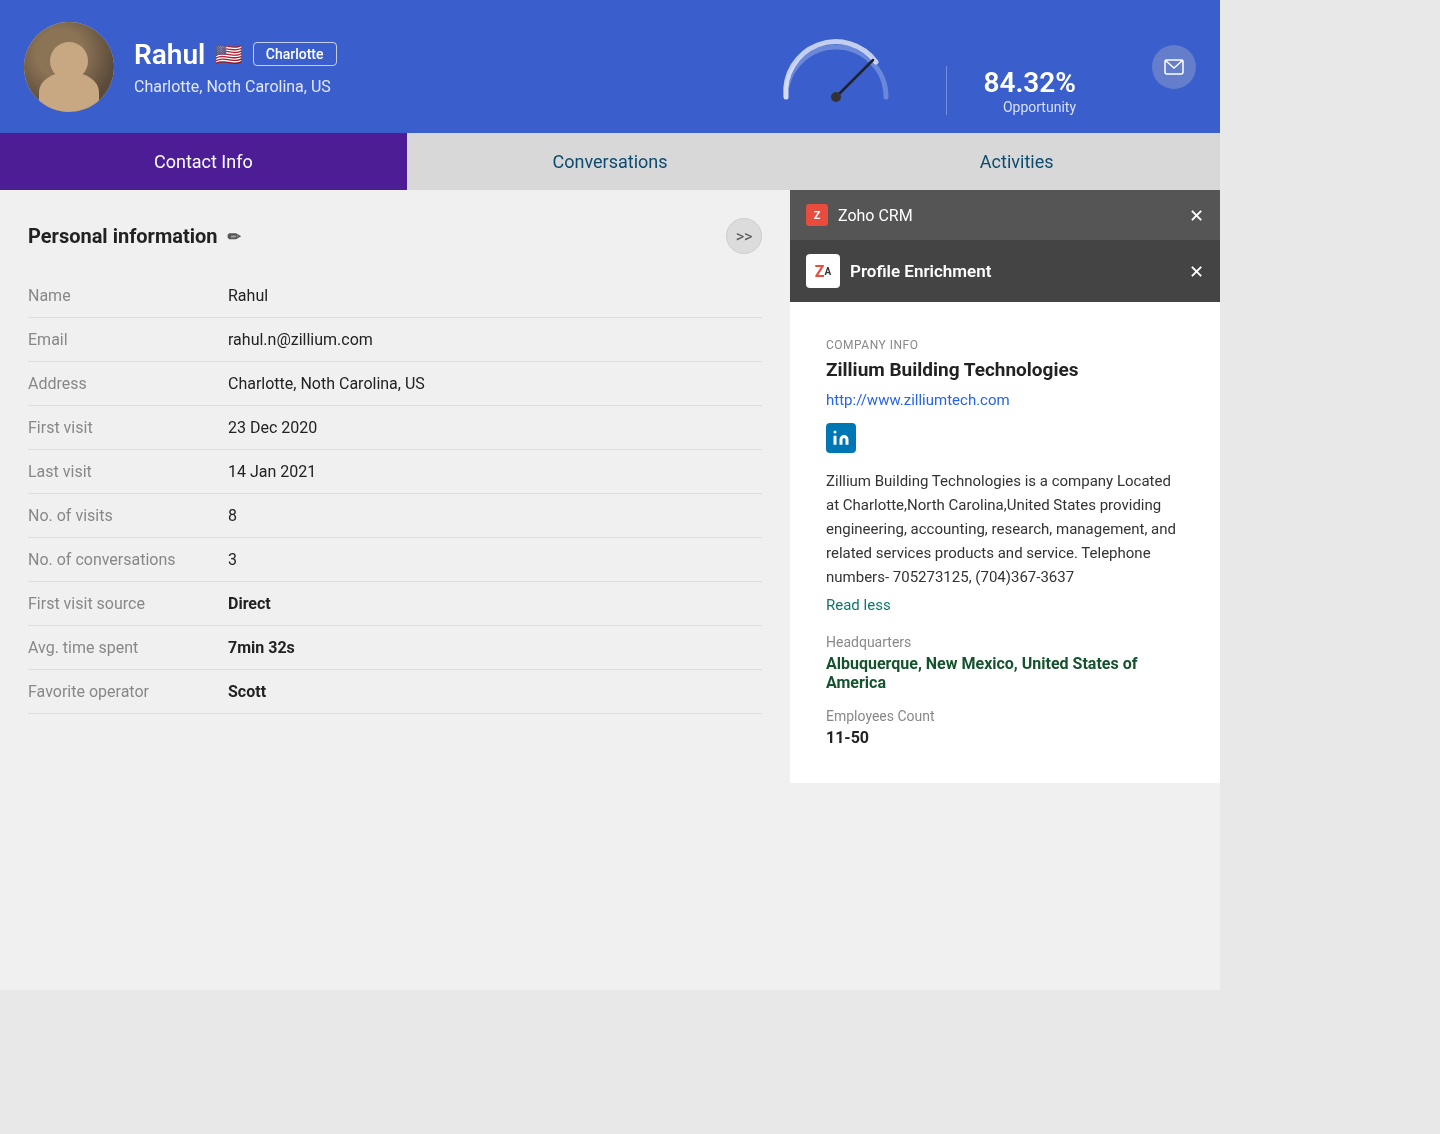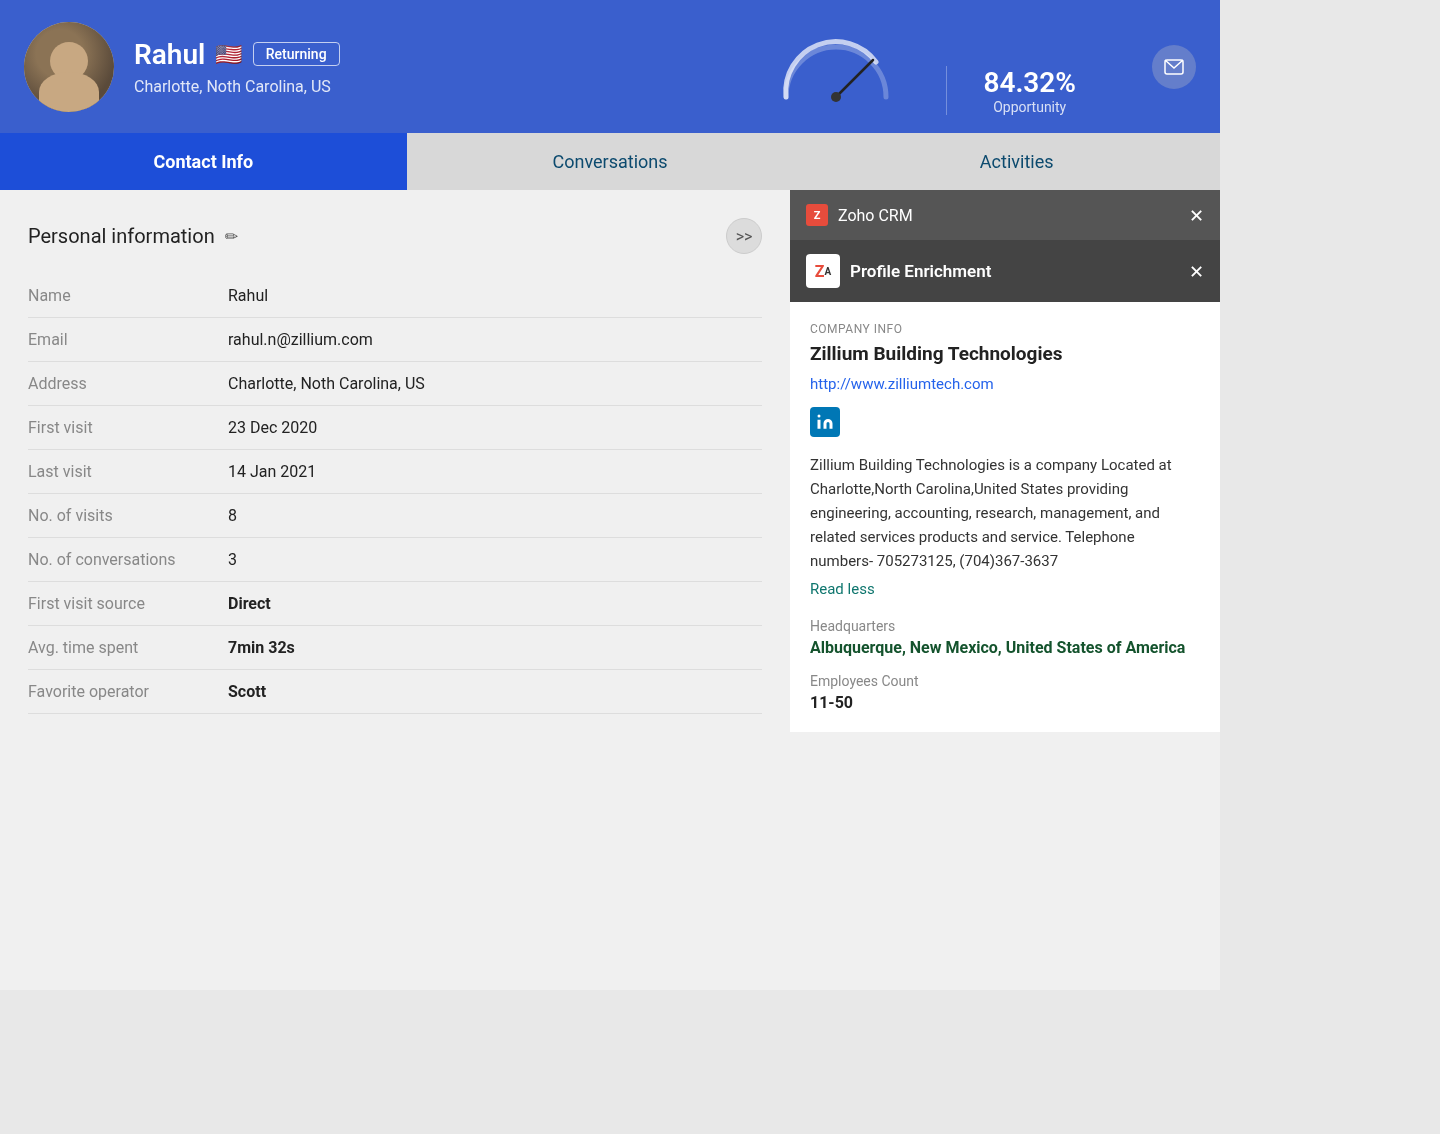--- a/index.html
+++ b/index.html
@@ -83,21 +83,21 @@
       width: 120px;
       height: 70px;
     }
     .header-stats {
       display: flex;
       align-items: center;
       gap: 0;
     }
     .stat-block {
       padding: 0 36px;
-      text-align: center;
+      text-align: right;
       border-left: 1px solid rgba(255,255,255,0.3);
       margin-top: 48px;
     }
     .stat-block:first-child {
       border-left: 1px solid rgba(255,255,255,0.3);
     }
     .stat-value {
       font-size: 28px;
       font-weight: 600;
       color: white;
@@ -124,23 +124,23 @@
     }
     .tab {
       flex: 1;
       padding: 18px 0;
       text-align: center;
       font-size: 18px;
       cursor: pointer;
       color: #0c4a6e;
     }
     .tab.active {
-      background: #1d4ed8;
-      color: white;
-      font-weight: 700;
+      background: #4c1d95;
+      color: white;
+      font-weight: 400;
     }
 
     
     .main {
       display: flex;
       position: relative;
       background: #f0f0f0;
       min-height: 800px;
     }
 
@@ -152,21 +152,21 @@
     }
 
     .section-header {
       display: flex;
       align-items: center;
       justify-content: space-between;
       margin-bottom: 20px;
     }
     .section-title {
       font-size: 20px;
-      font-weight: 400;
+      font-weight: 700;
       color: #222;
       display: flex;
       align-items: center;
       gap: 10px;
     }
     .edit-icon {
       font-size: 16px;
       color: #555;
       cursor: pointer;
     }
@@ -268,21 +268,21 @@
       color: #333;
     }
     .enrichment-title {
       font-size: 17px;
       color: white;
       font-weight: 600;
     }
 
     .enrichment-body {
       background: white;
-      padding: 20px;
+      padding: 36px;
       overflow-y: auto;
     }
 
     .company-label {
       font-size: 12px;
       color: #888;
       text-transform: uppercase;
       letter-spacing: 0.5px;
       margin-bottom: 6px;
     }
@@ -346,21 +346,21 @@
 <body>
 
 <div class="header">
   <div class="avatar">
     <div class="avatar-img"></div>
   </div>
   <div class="header-info">
     <div class="header-name-row">
       <span class="header-name">Rahul</span>
       <span class="flag-emoji">🇺🇸</span>
-      <span class="returning-badge">Returning</span>
+      <span class="returning-badge">Charlotte</span>
     </div>
     <div class="header-location">Charlotte, Noth Carolina, US</div>
   </div>
 
   <div class="header-gauge">
     <svg class="gauge-svg" viewBox="0 0 120 70">
       <path d="M 10 65 A 50 50 0 0 1 110 65" fill="none" stroke="rgba(255,255,255,0.25)" stroke-width="5" stroke-linecap="round"></path>
       <path d="M 10 65 A 50 50 0 0 1 100 30" fill="none" stroke="rgba(255,255,255,0.7)" stroke-width="5" stroke-linecap="round"></path>
 
       <line x1="60" y1="65" x2="97" y2="28" stroke="#222" stroke-width="2.5" stroke-linecap="round"></line>

